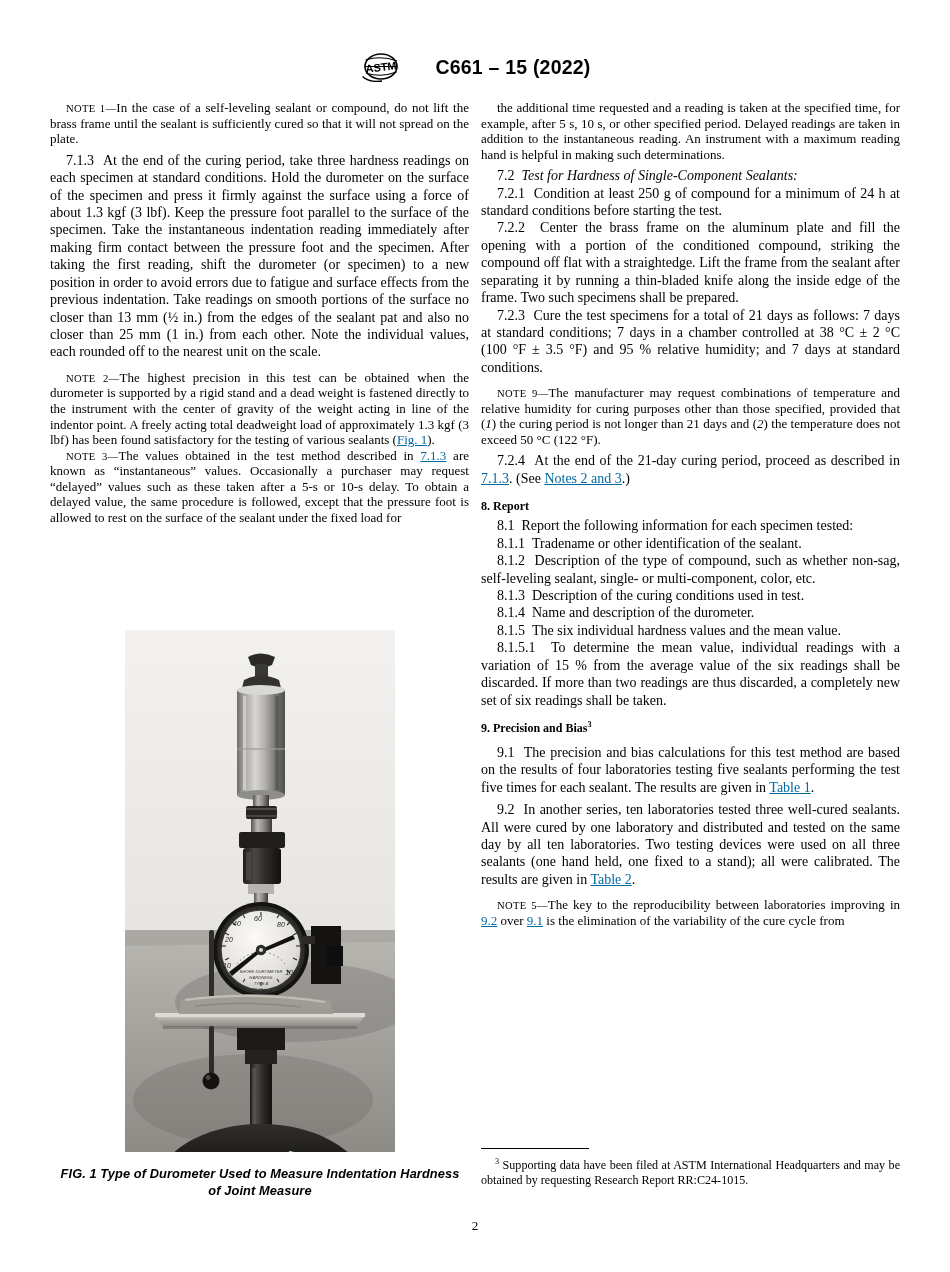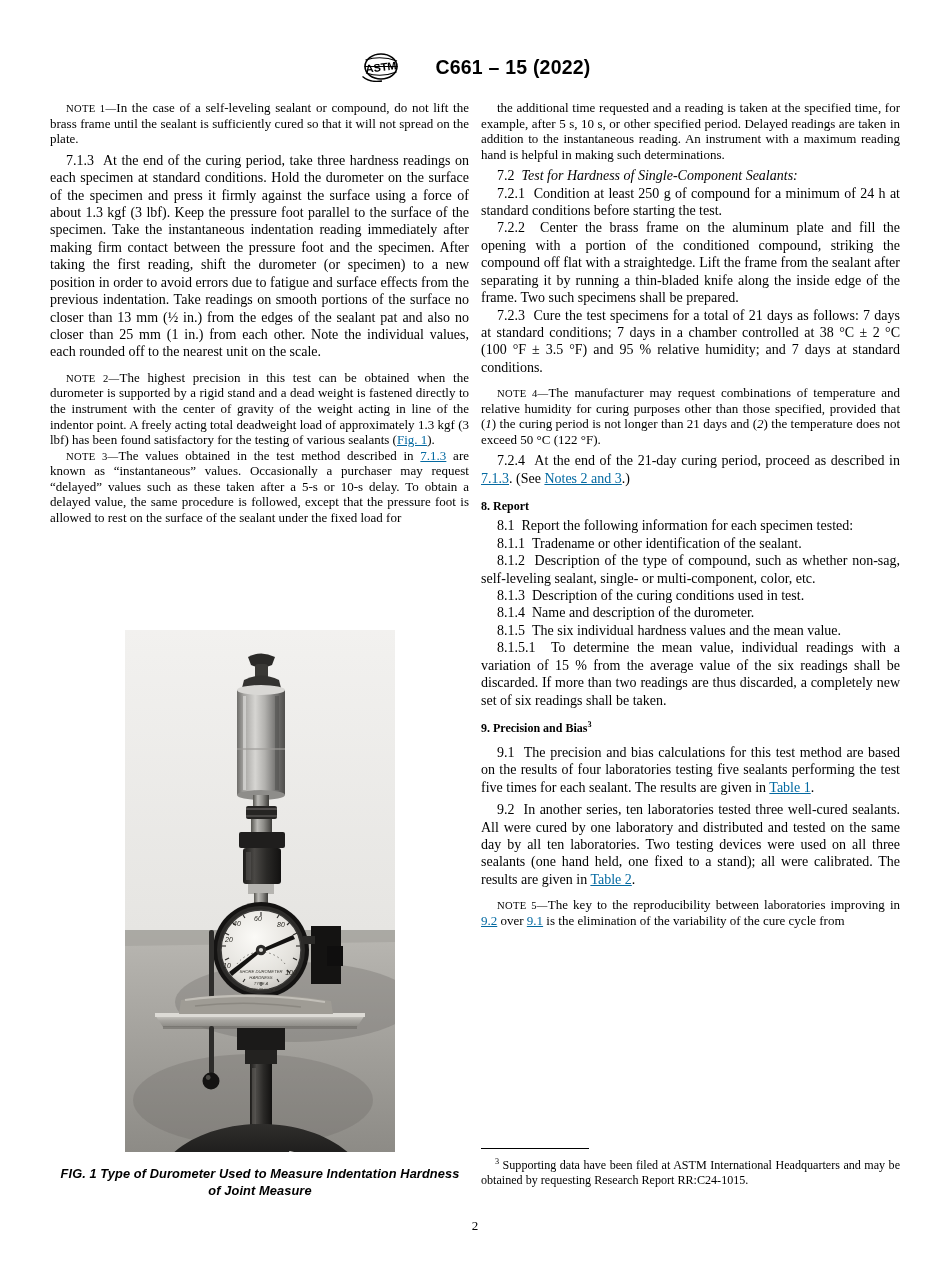--- a/index.html
+++ b/index.html
@@ -218,21 +218,21 @@
       <span>7.2.2</span>&nbsp;&nbsp;<span>Center the brass frame on the aluminum plate and fill the opening with a portion of the conditioned compound, striking the compound off flat with a straightedge. Lift the frame from the sealant after separating it by running a thin-bladed knife along the inside edge of the frame. Two such specimens shall be prepared.</span>
     </p>
 
     <p class="body-p">
       <span>7.2.3</span>&nbsp;&nbsp;<span>Cure the test specimens for a total of 21 days as follows: 7 days at standard conditions; 7 days in a chamber controlled at 38 °C ± 2 °C (100 °F ± 3.5 °F) and 95 % relative humidity; and 7 days at standard conditions.</span>
     </p>
 
     <div class="gap-sm"></div>
 
     <p class="note-p">
-      <span class="note-label-sc">NOTE 4—</span><span>The manufacturer may request combinations of temperature and relative humidity for curing purposes other than those specified, provided that (</span><span class="ital">1</span><span>) the curing period is not longer than 21 days and (</span><span class="ital">2</span><span>) the temperature does not exceed 50 °C (122 °F).</span>
+      <span class="note-label-sc">NOTE 9—</span><span>The manufacturer may request combinations of temperature and relative humidity for curing purposes other than those specified, provided that (</span><span class="ital">1</span><span>) the curing period is not longer than 21 days and (</span><span class="ital">2</span><span>) the temperature does not exceed 50 °C (122 °F).</span>
     </p>
 
     <div class="gap-xs"></div>
 
     <p class="body-p">
       <span>7.2.4</span>&nbsp;&nbsp;<span>At the end of the 21-day curing period, proceed as described in </span><a class="ref" href="#">7.1.3</a><span>. (See </span><a class="ref" href="#">Notes 2 and 3</a><span>.)</span>
     </p>
 
     <p class="sec-head">8.  Report</p>
 

